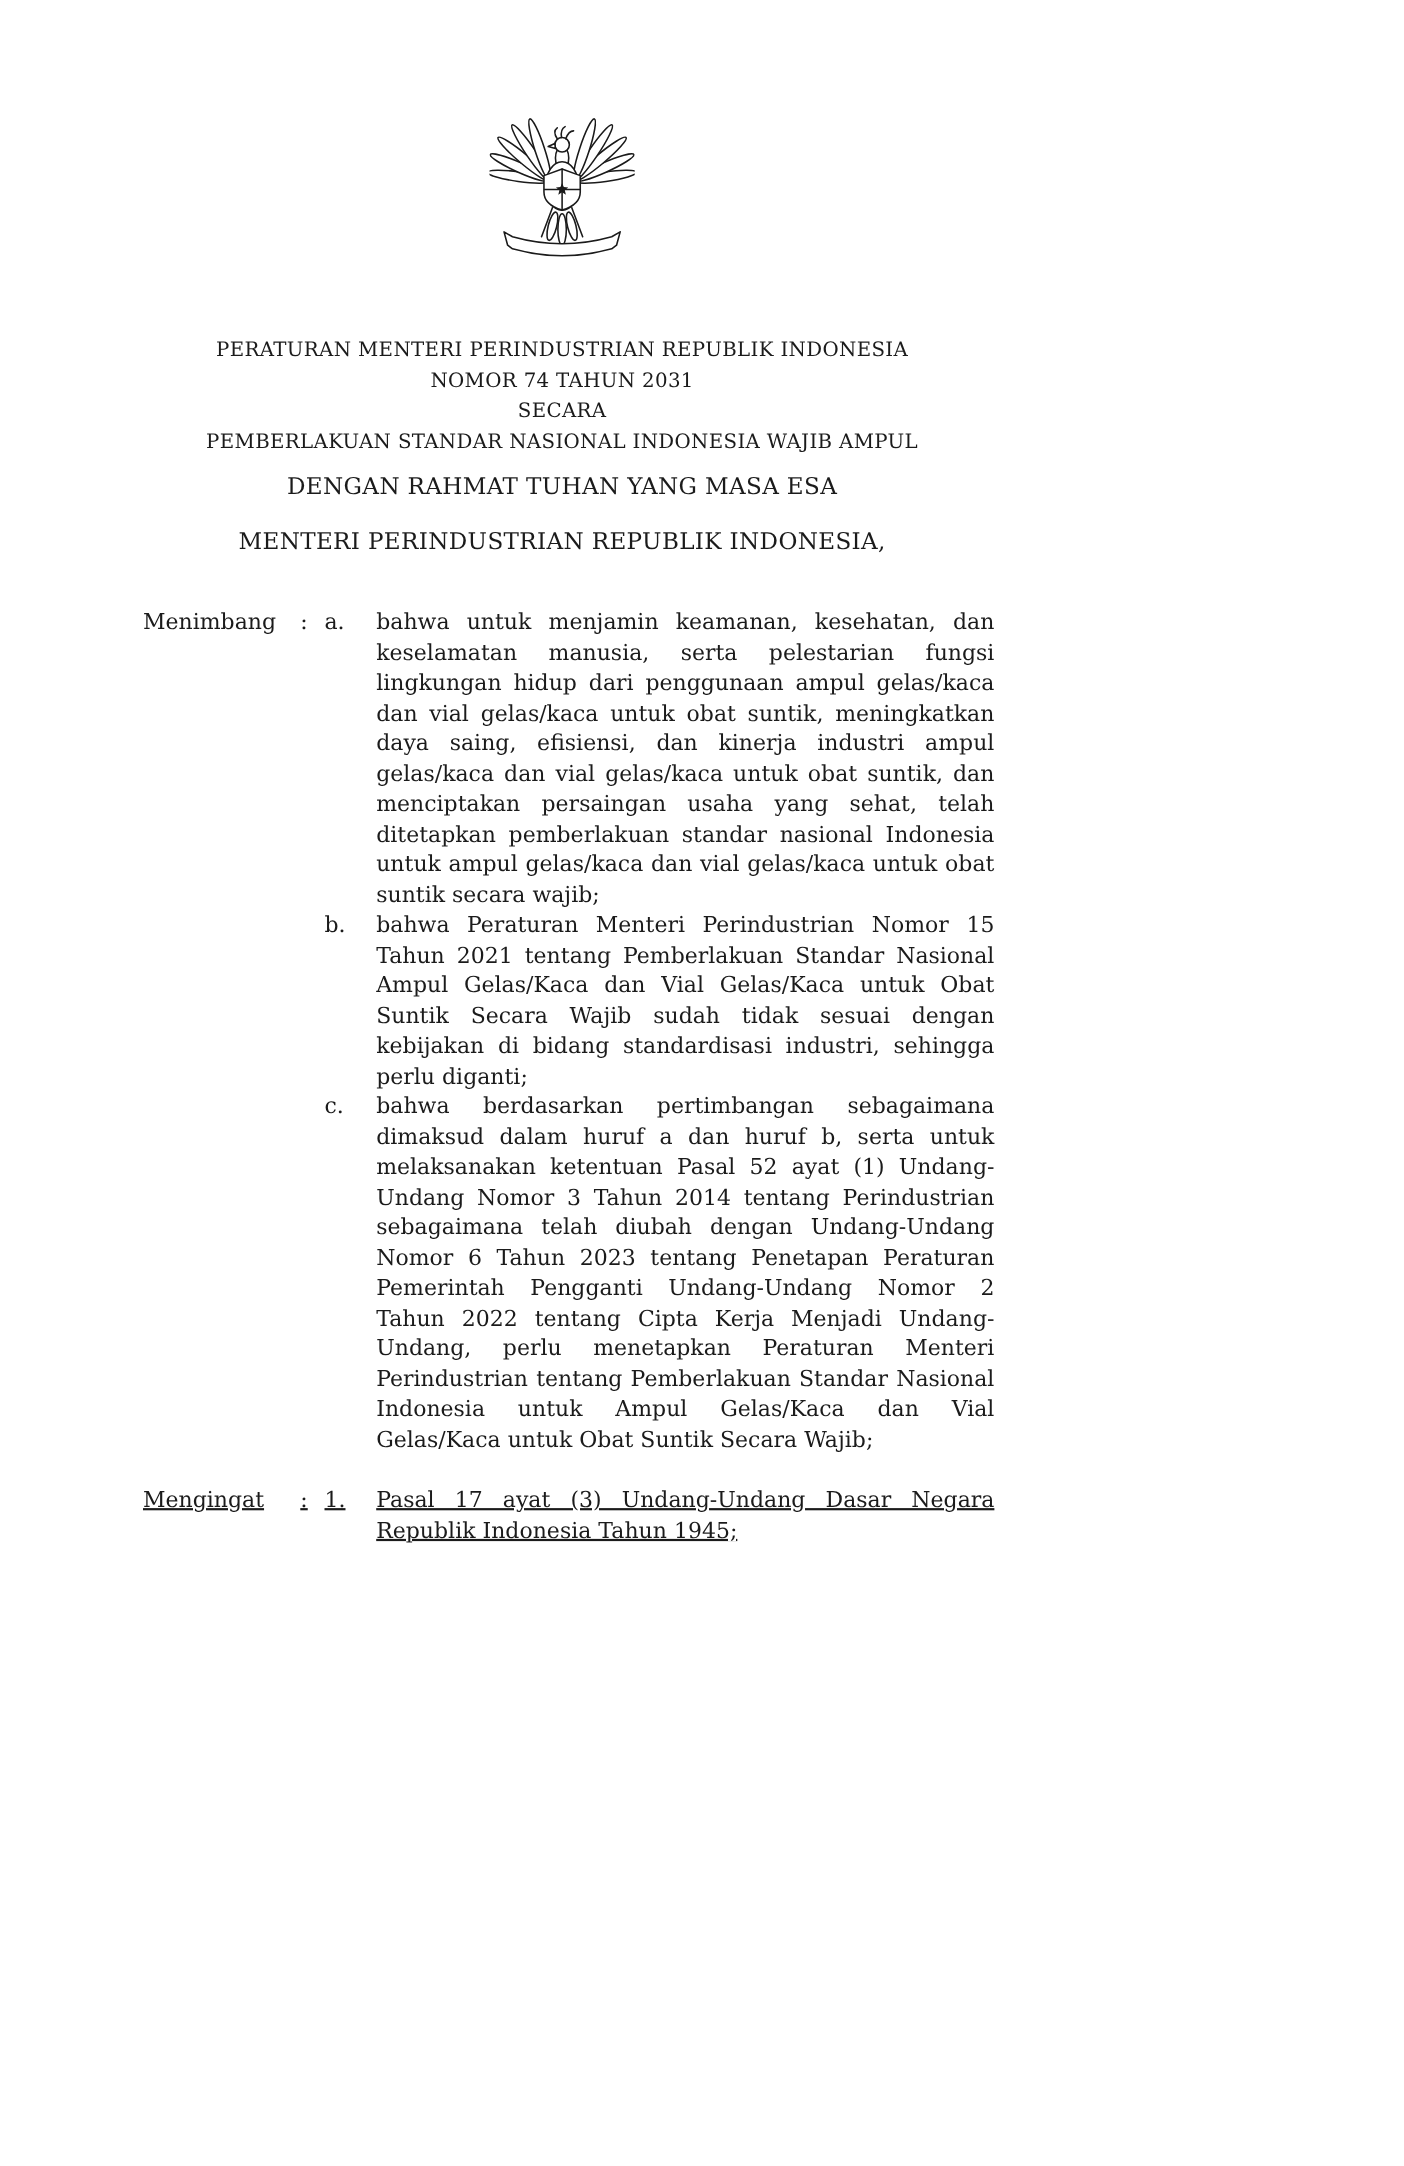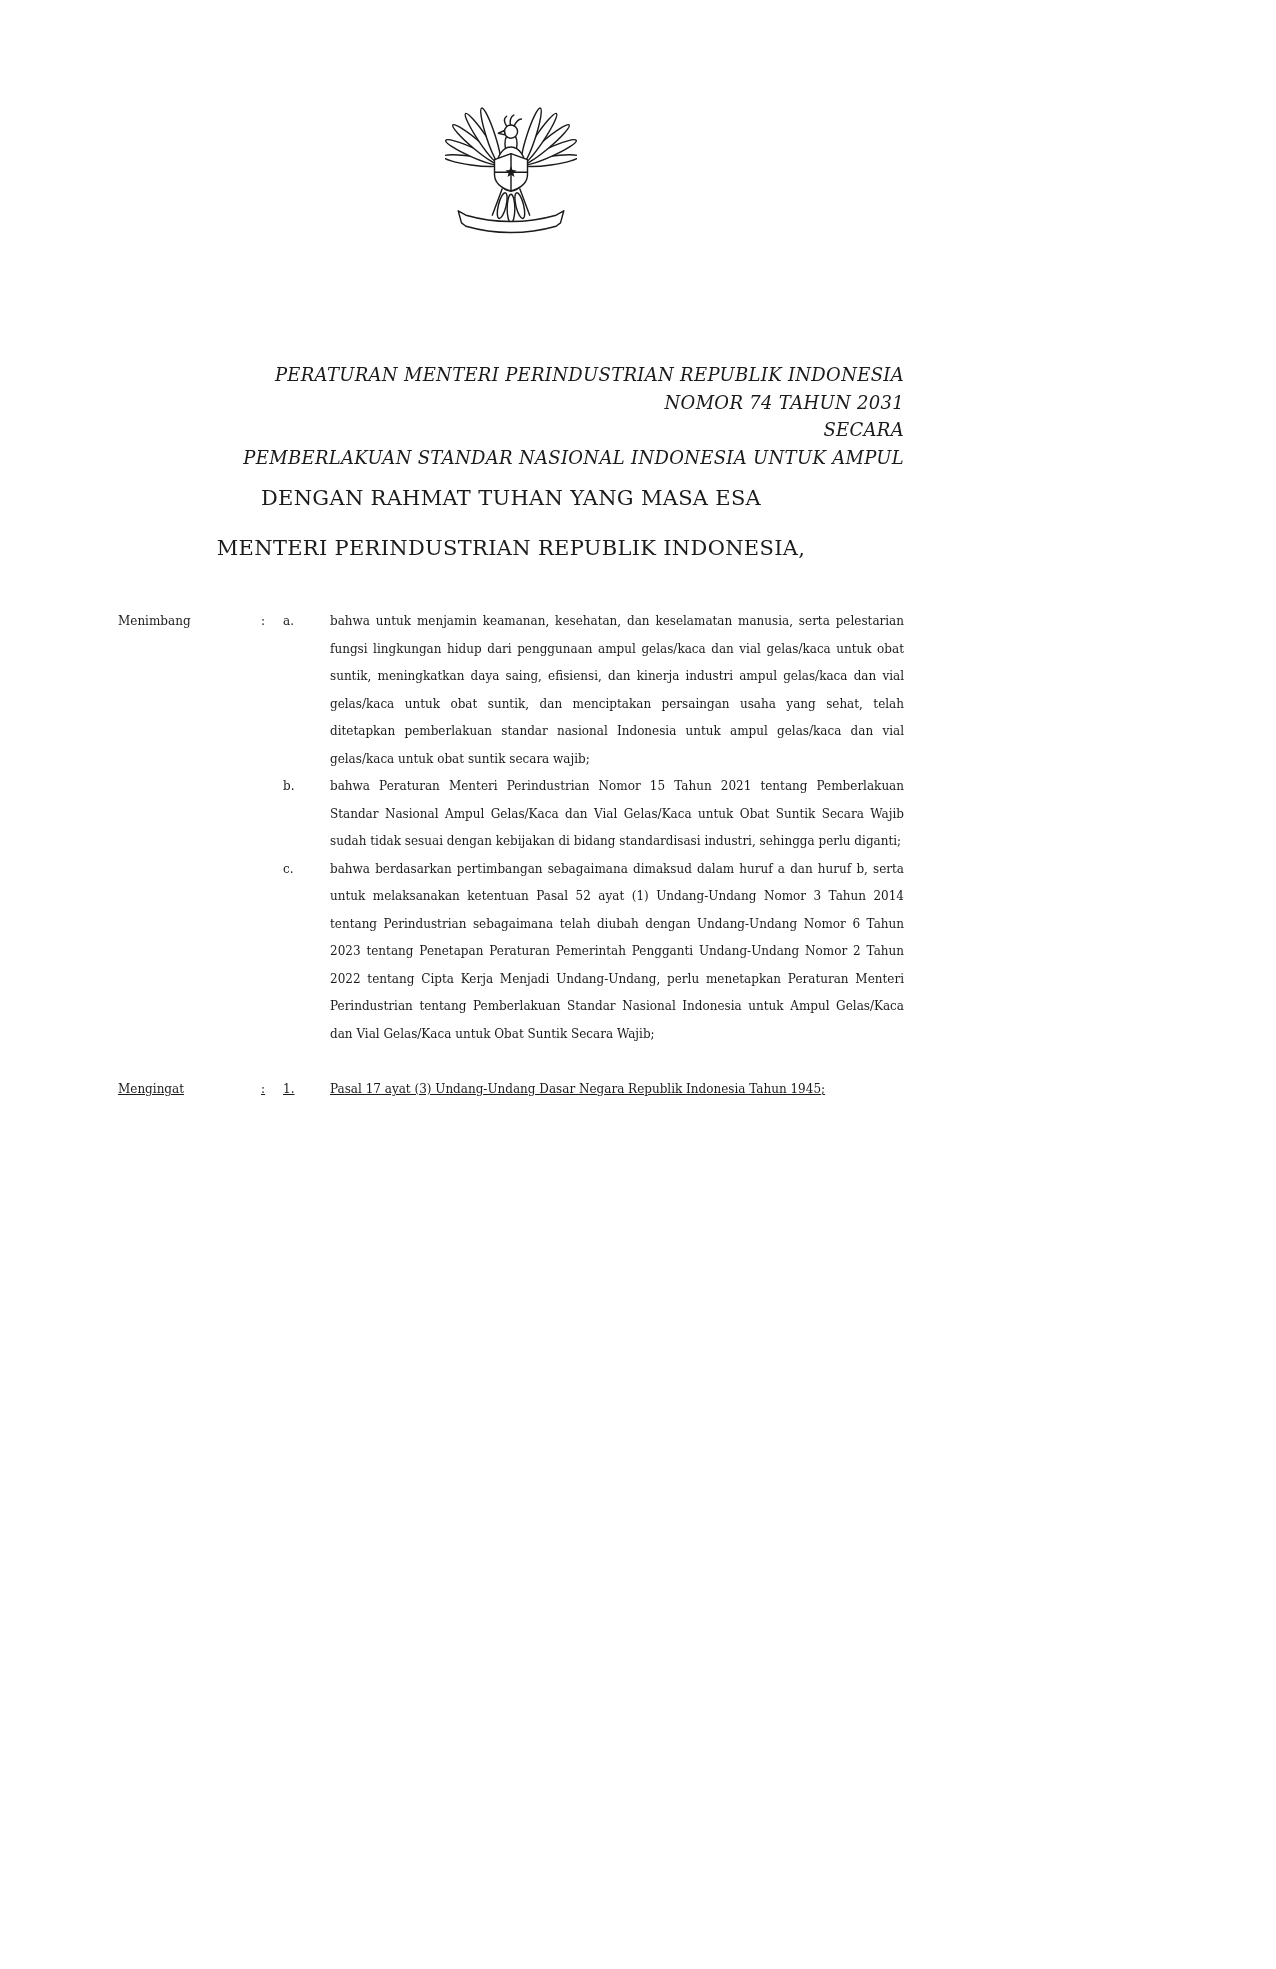--- a/index.html
+++ b/index.html
@@ -21,37 +21,36 @@
     left: 118px;
     top: 0;
     width: 786px;
   }
   .emblem-wrap {
     padding-top: 103px;
     display: flex;
     justify-content: center;
   }
   .title-block {
-    margin-top: 115px;
-    text-align: right;
+    margin-top: 59px;
+    text-align: center;
     font-size: 18px;
     line-height: 27.5px;
     letter-spacing: 0.3px;
-    font-style: italic;
   }
   .center-line {
     text-align: center;
     font-size: 21px;
     line-height: 27.5px;
     letter-spacing: 0.3px;
   }
   .invocation { margin-top: 14px; }
   .authority  { margin-top: 22px; }
   .body-block { margin-top: 46px; }
-  .section { font-size: 12px; line-height: 27.5px; }
+  .section { font-size: 20px; line-height: 27.5px; margin-left: 12px; }
   .section + .section { margin-top: 28px; text-decoration: underline; }
   .row {
     display: grid;
     grid-template-columns: 143px 22px 47px 1fr;
     align-items: start;
   }
   .sec-label { text-align: left; }
   .sec-colon { text-align: left; }
   .item-marker { text-align: left; }
   .item-text {
@@ -107,21 +106,21 @@
 
           <path d="M38 204 L24 196 L30 218 L38 224 Q120 247 202 224 L210 218 L216 196 L202 204 Q120 227 38 204 Z"></path>
         </g>
       </svg>
     </div>
 
     <div class="title-block">
       <div>PERATURAN MENTERI PERINDUSTRIAN REPUBLIK INDONESIA</div>
       <div>NOMOR 74 TAHUN 2031</div>
       <div>SECARA</div>
-      <div>PEMBERLAKUAN STANDAR NASIONAL INDONESIA UNTUK AMPUL</div>
+      <div>PEMBERLAKUAN STANDAR NASIONAL INDONESIA WAJIB AMPUL</div>
     </div>
 
     <div class="center-line invocation">DENGAN RAHMAT TUHAN YANG MASA ESA</div>
     <div class="center-line authority">MENTERI PERINDUSTRIAN REPUBLIK INDONESIA,</div>
 
     <div class="body-block">
 
       <div class="section">
         <div class="row">
           <div class="sec-label">Menimbang</div>

